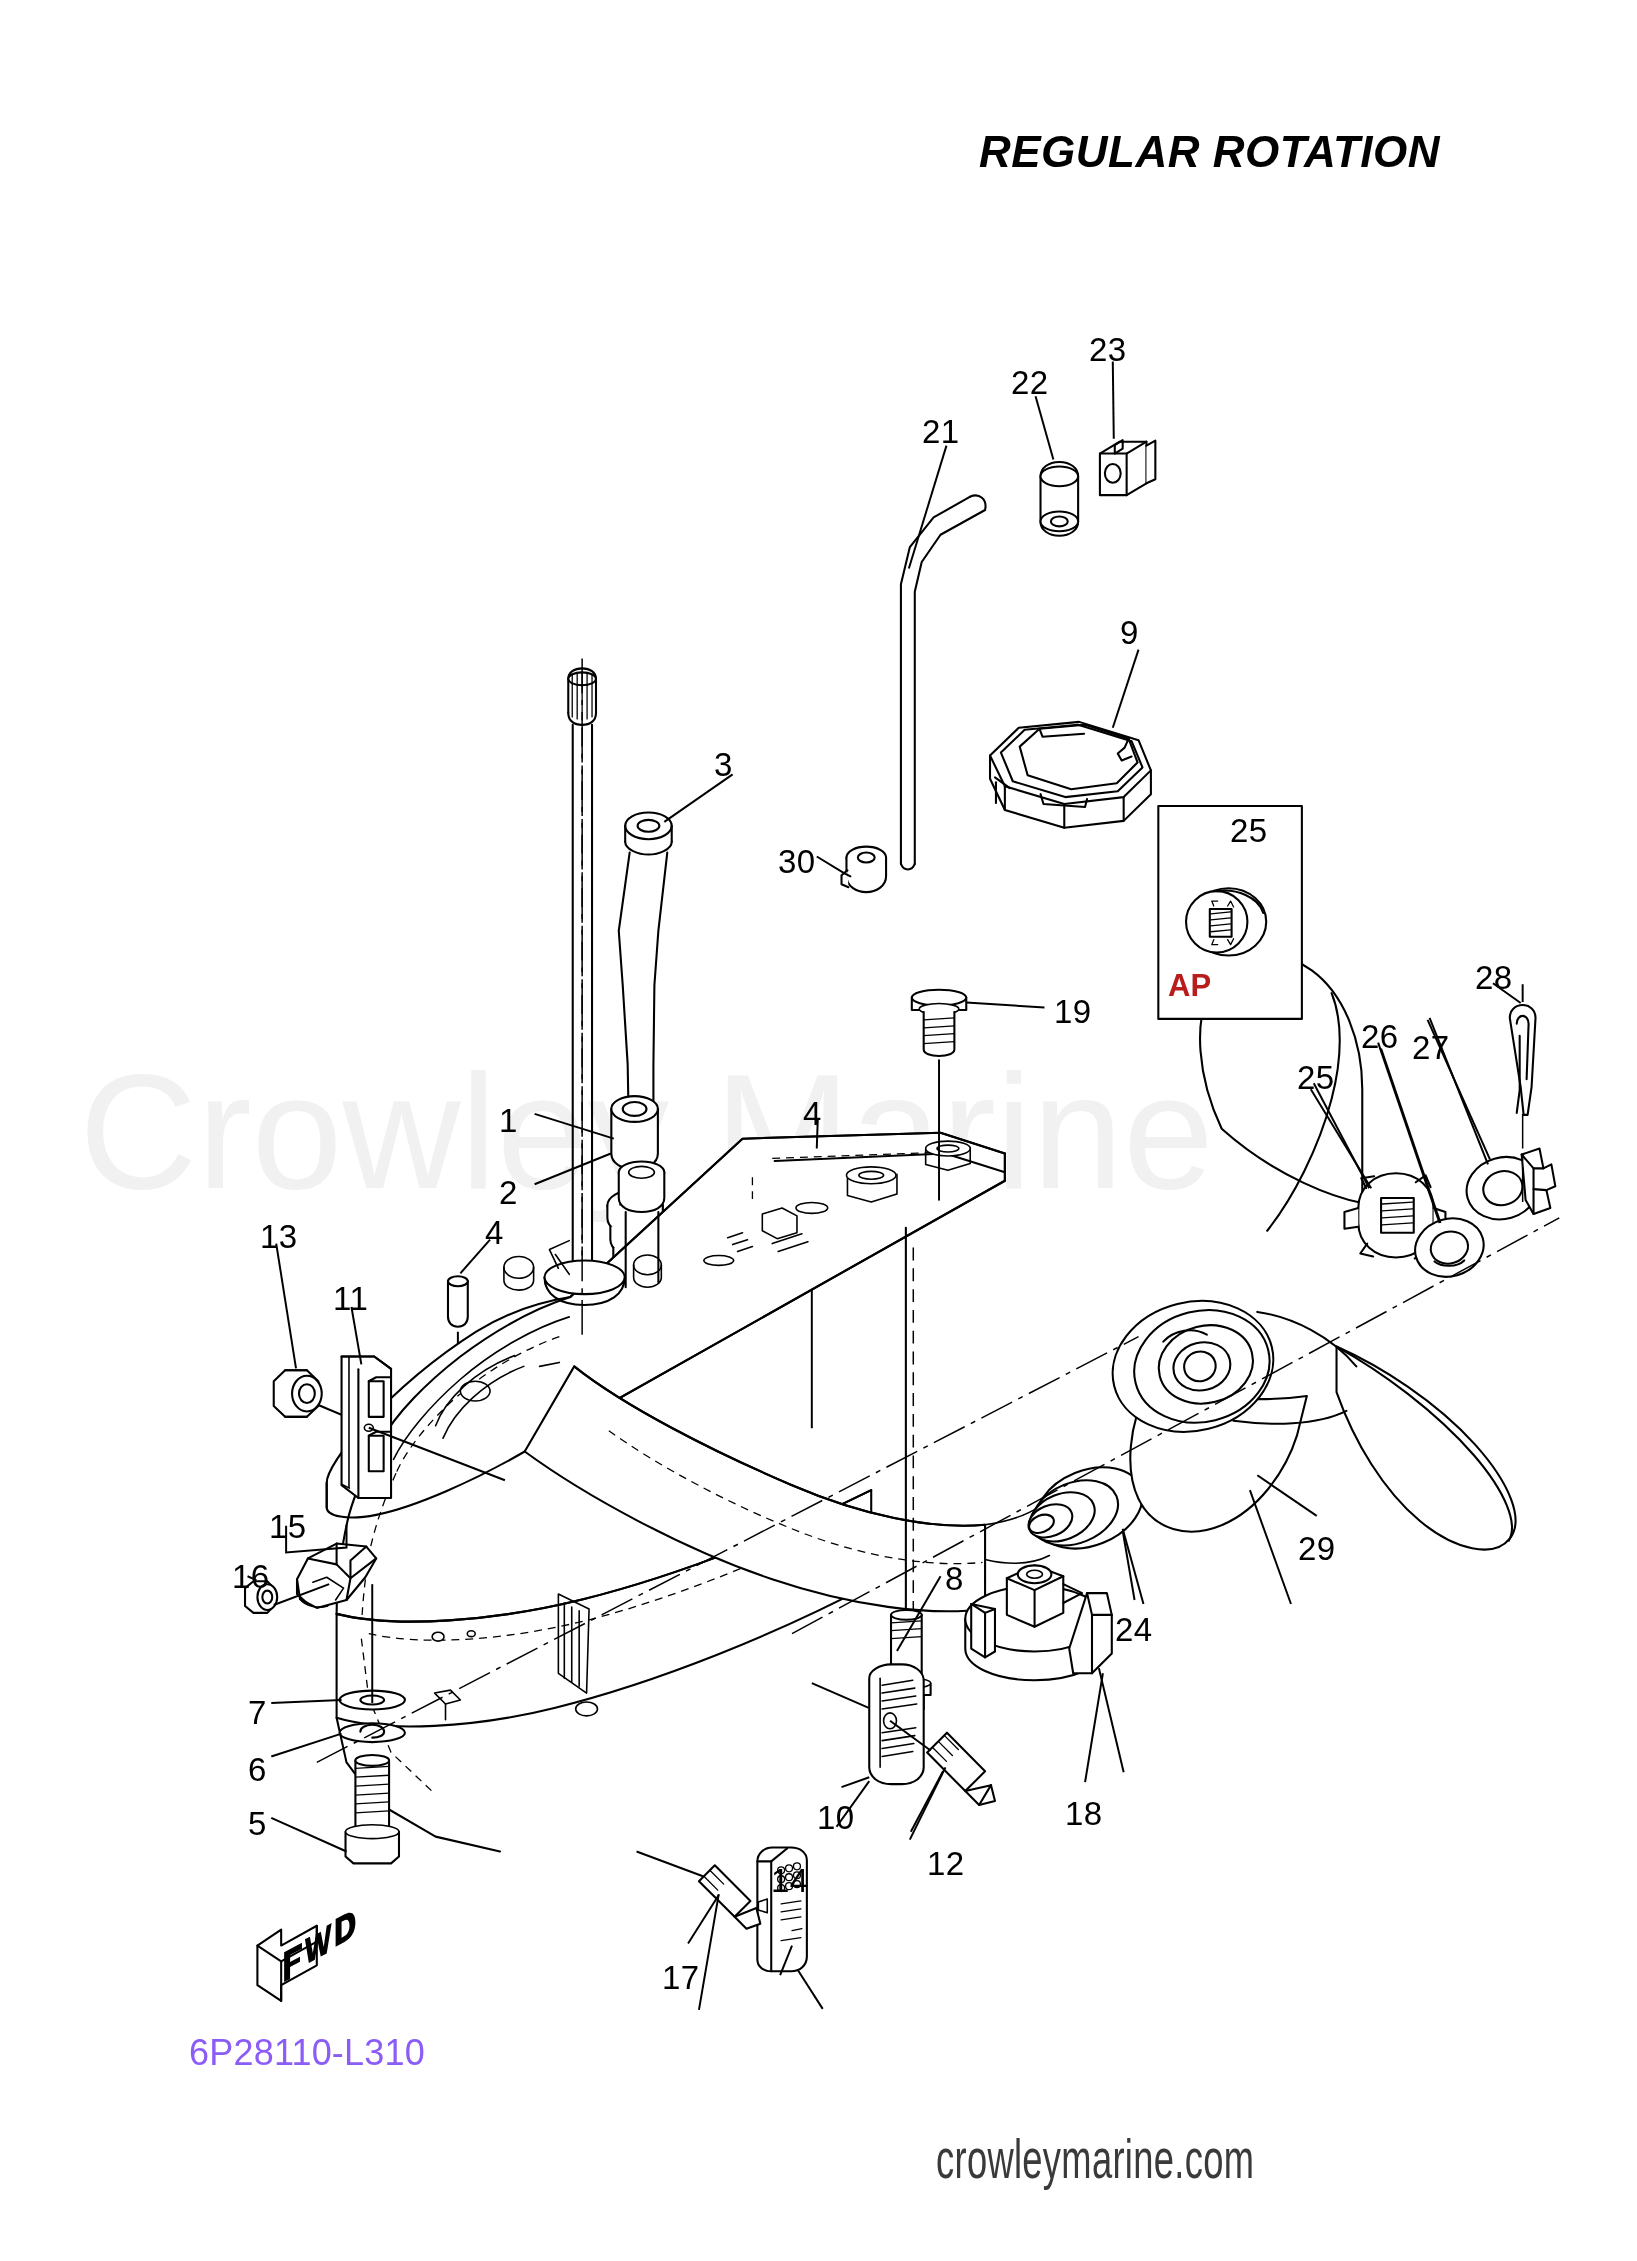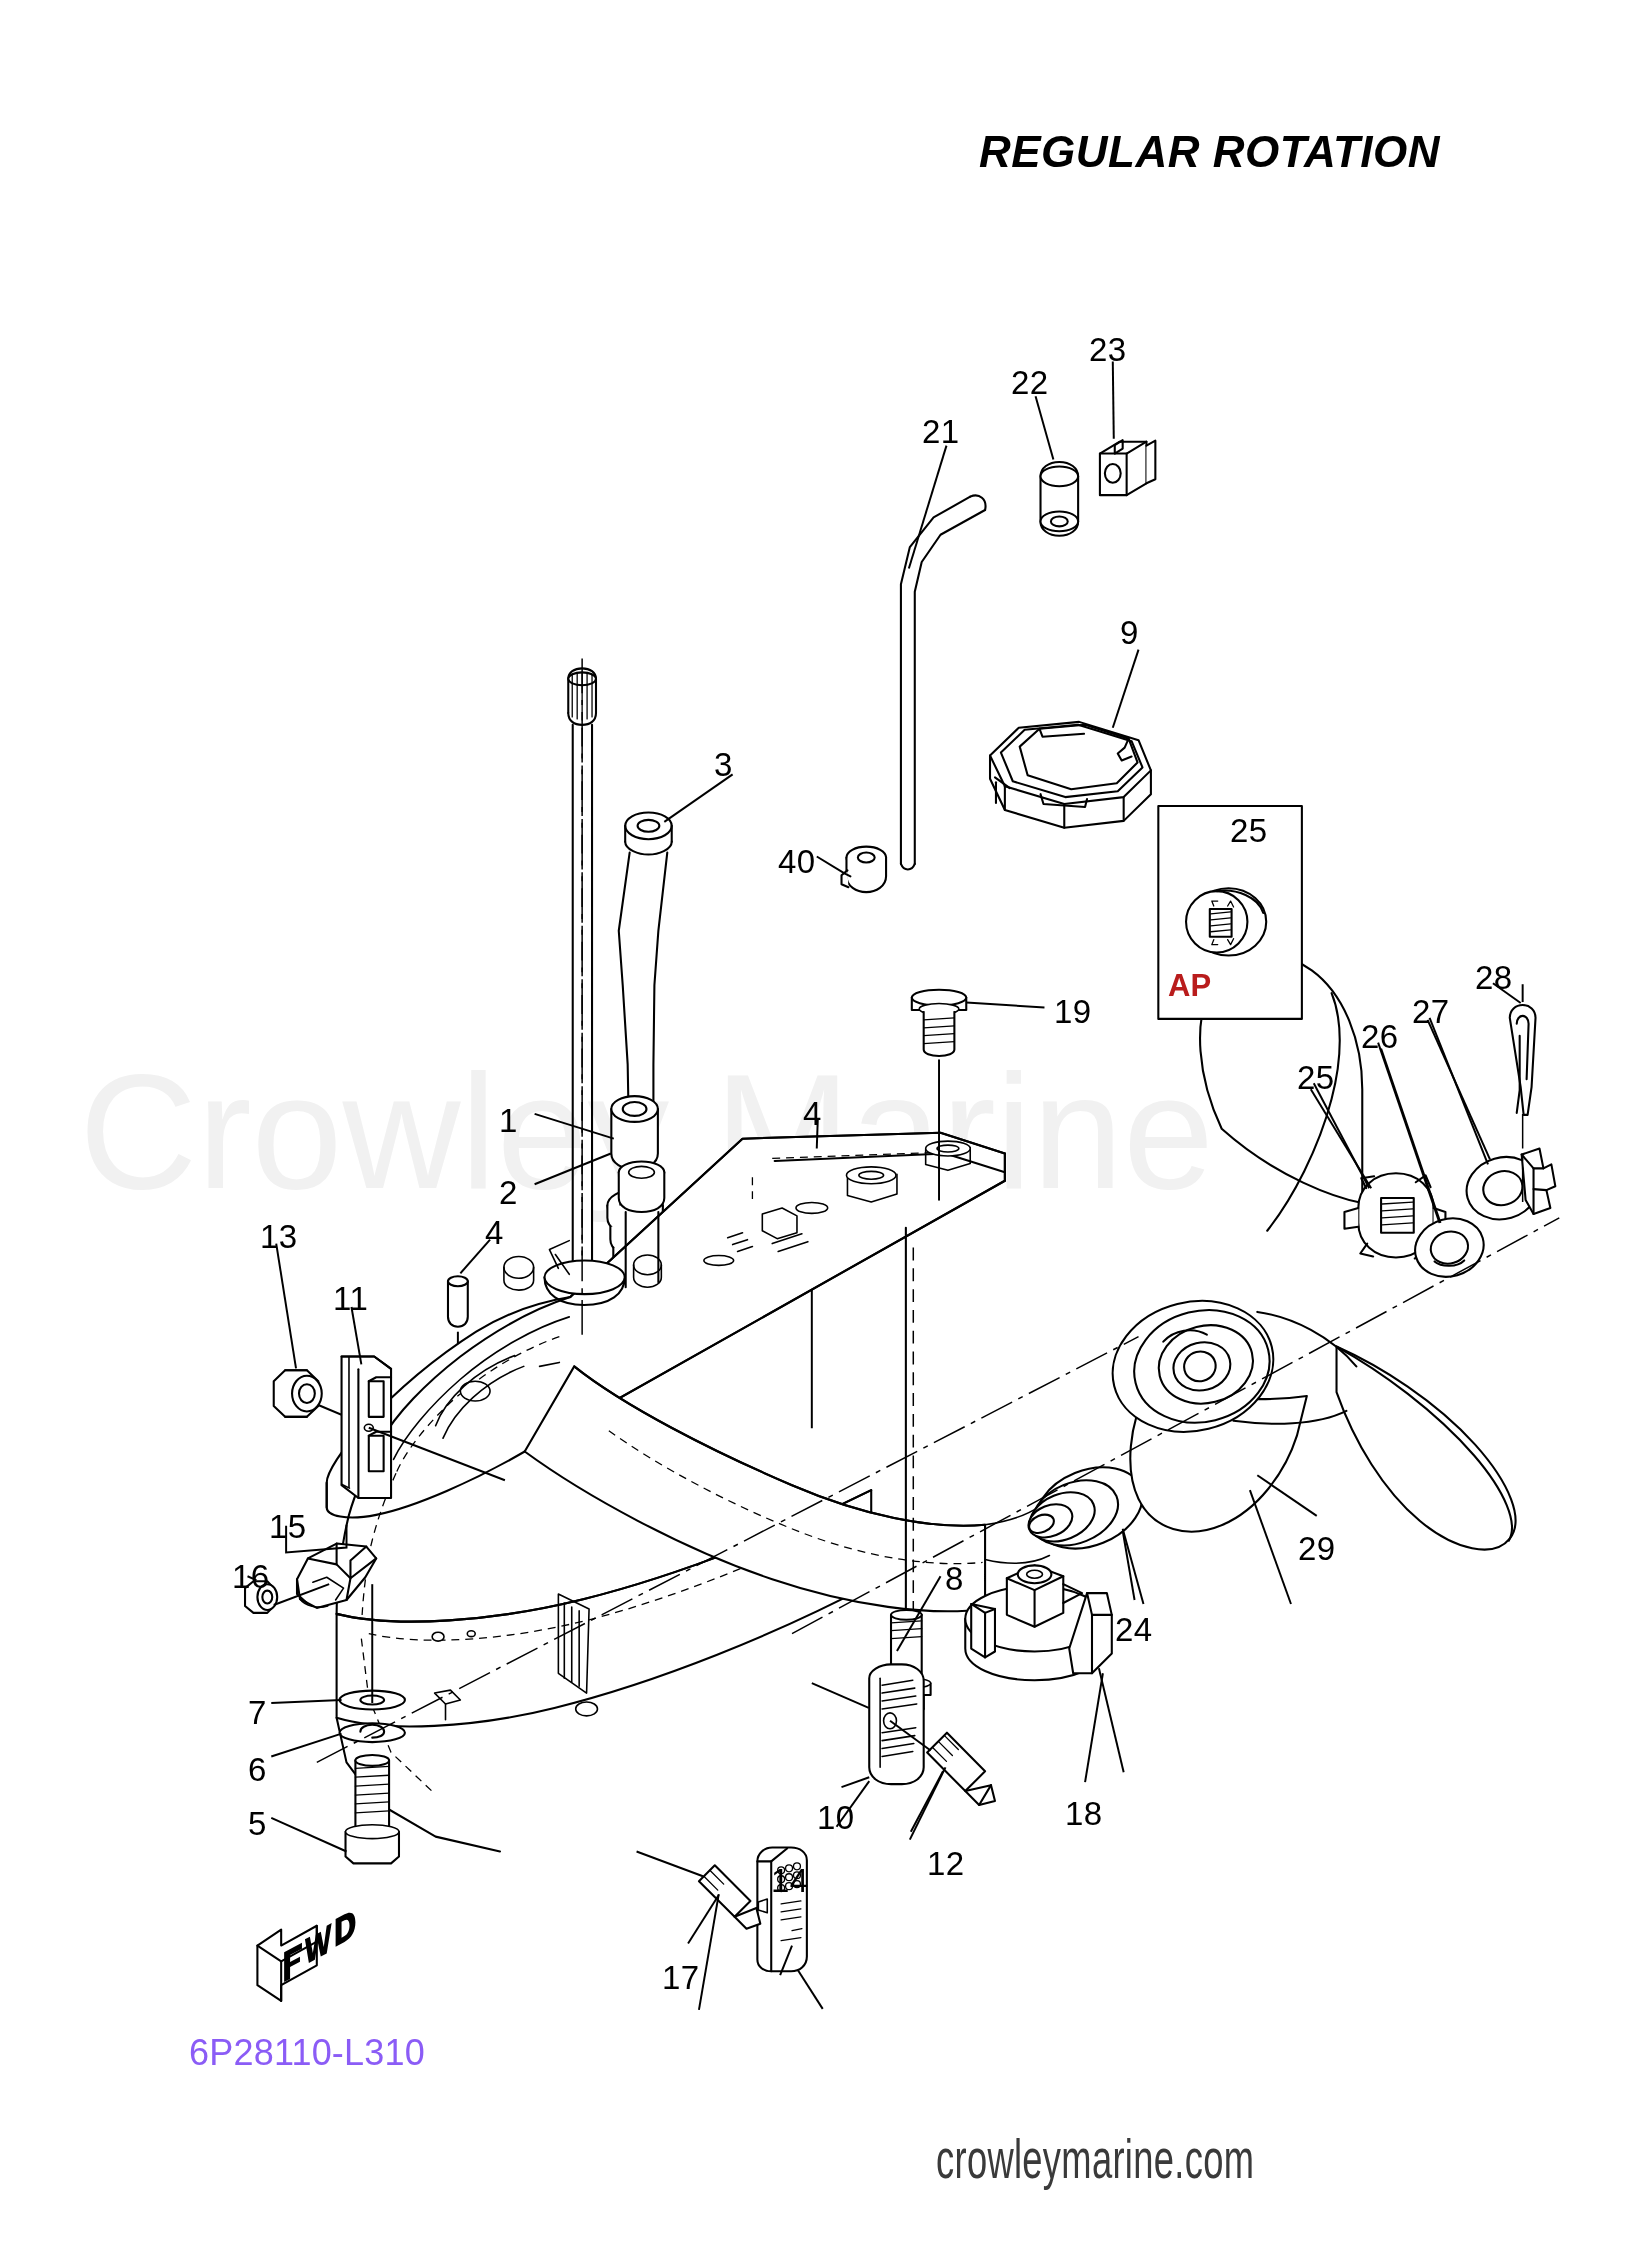--- a/index.html
+++ b/index.html
@@ -738,27 +738,27 @@
       <div class="callout" style="left: 817px; top: 1801px;">10</div>
       <div class="callout" style="left: 333px; top: 1282px;">11</div>
       <div class="callout" style="left: 891px; top: 1847px; margin-left: 36px;">12</div>
       <div class="callout" style="left: 260px; top: 1220px;">13</div>
       <div class="callout" style="left: 771px; top: 1864px;">14</div>
       <div class="callout" style="left: 269px; top: 1510px;">15</div>
       <div class="callout" style="left: 232px; top: 1560px;">16</div>
       <div class="callout" style="left: 662px; top: 1961px;">17</div>
       <div class="callout" style="left: 1065px; top: 1797px;">18</div>
       <div class="callout" style="left: 1054px; top: 995px;">19</div>
-      <div class="callout" style="left: 778px; top: 845px;">40</div>
+      <div class="callout" style="left: 778px; top: 845px;">30</div>
       <div class="callout" style="left: 922px; top: 415px;">21</div>
       <div class="callout" style="left: 1011px; top: 366px;">22</div>
       <div class="callout" style="left: 1089px; top: 333px;">23</div>
       <div class="callout" style="left: 1115px; top: 1613px;">24</div>
       <div class="callout" style="left: 1230px; top: 814px;">25</div>
       <div class="callout" style="left: 1297px; top: 1061px;">25</div>
       <div class="callout" style="left: 1361px; top: 1020px;">26</div>
-      <div class="callout" style="left: 1412px; top: 995px;">27</div>
+      <div class="callout" style="left: 1412px; top: 1031px;">27</div>
       <div class="callout" style="left: 1475px; top: 961px;">28</div>
       <div class="callout" style="left: 1298px; top: 1532px;">29</div>
     </div>
 
 </div>
 
 
 </body></html>

